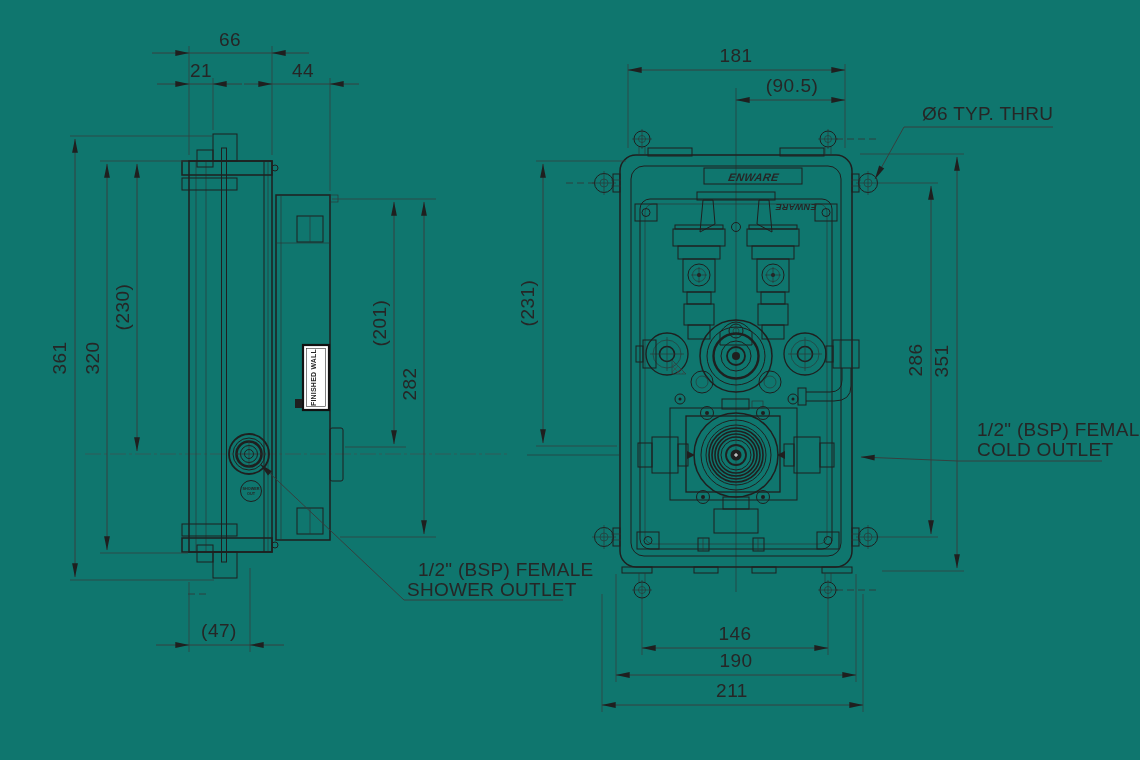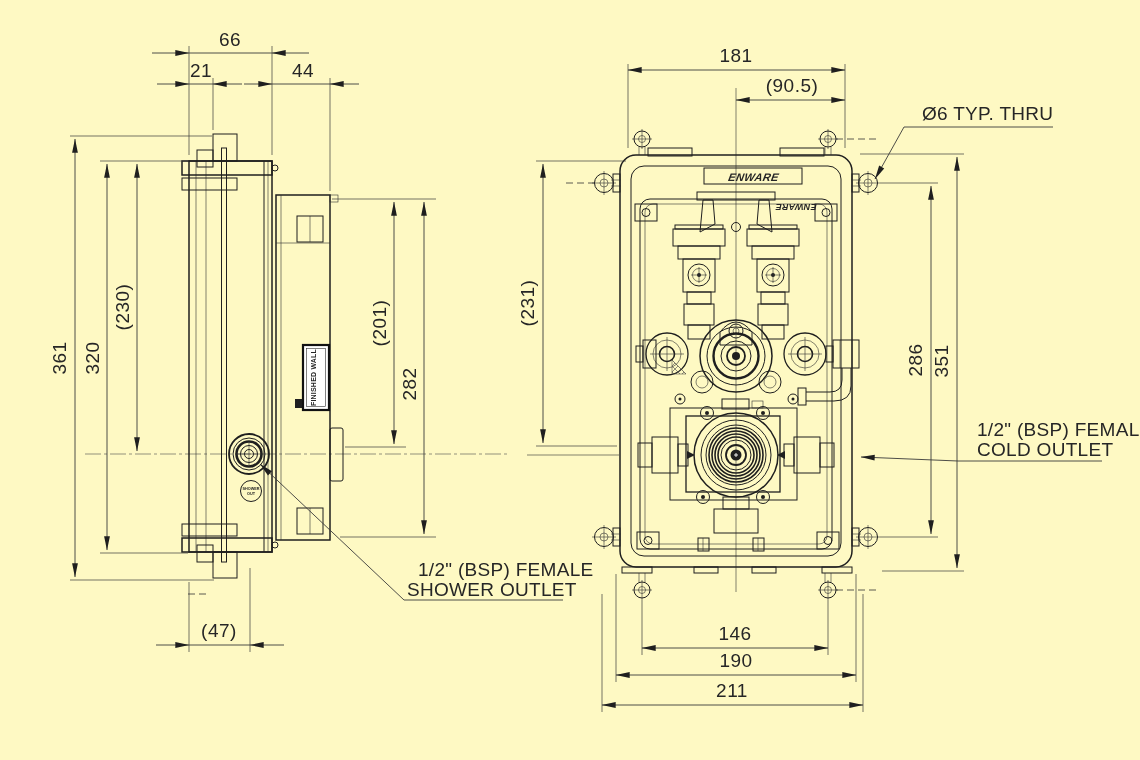--- a/index.html
+++ b/index.html
@@ -1,16 +1,16 @@
 <!DOCTYPE html>
 <html><head>
 <meta charset="utf-8">
 <style>
   html,body{margin:0;padding:0;background:#ffffff;}
-  .page{width:1140px;height:760px;background:#fef9c3;position:relative;overflow:hidden;}
+  .page{width:1140px;height:760px;background:#0f766e;position:relative;overflow:hidden;}
   svg{display:block;}
   svg text{font-family:"Liberation Sans",sans-serif;fill:#262626;}
   .dt{font-size:19px;letter-spacing:0.5px;}
   .nt{font-size:19px;letter-spacing:0.3px;}
   .bt{font-size:11px;font-weight:bold;font-style:italic;letter-spacing:0.4px;}
   .bt2{font-size:9px;font-weight:bold;font-style:italic;letter-spacing:0.3px;}
   .fw{font-size:7px;font-weight:bold;letter-spacing:0.2px;}
   .tiny{font-size:3.8px;font-weight:bold;}
   .ol{fill:none;stroke:#1f1f1f;stroke-width:1.5;}
   .ml{fill:none;stroke:#1f1f1f;stroke-width:1;}

